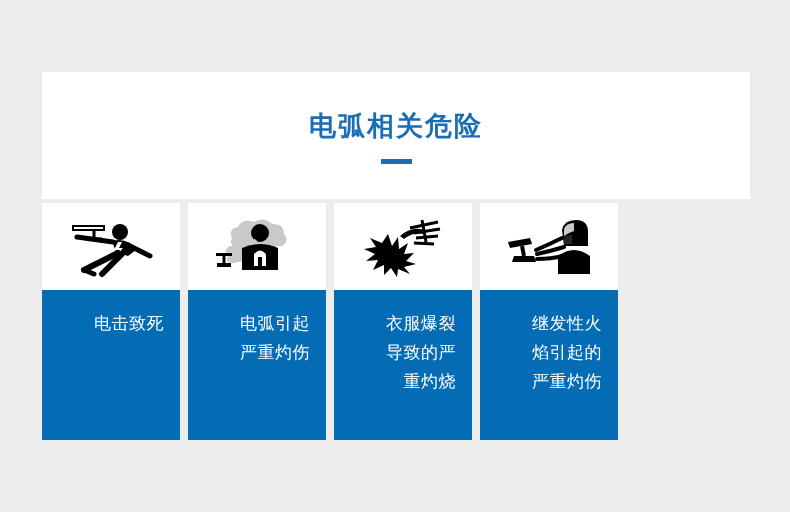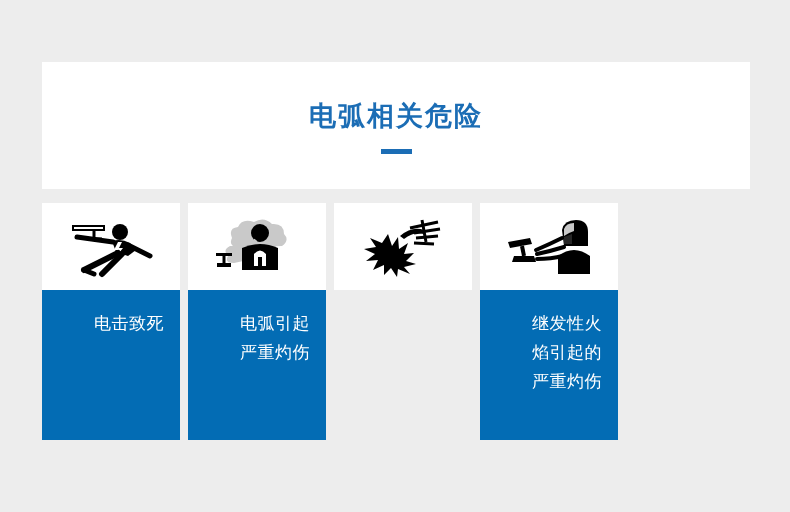--- a/index.html
+++ b/index.html
@@ -18,21 +18,21 @@
     position: relative;
     width: 790px;
     height: 512px;
     background: #ededed;
   }
 
   
   .header-band {
     position: absolute;
     left: 42px;
-    top: 62px;
+    top: 72px;
     width: 708px;
     height: 127px;
     background: #ffffff;
     display: flex;
     flex-direction: column;
     align-items: center;
     justify-content: center;
   }
 
   .header-title {
@@ -162,20 +162,21 @@
                    L10 22 L22 27 Z" fill="#000"></path>
 
           <path d="M40 20 Q52 10 64 14 L64 18 Q54 15 44 23 Z" fill="#000"></path>
           <path d="M50 12 L78 6" stroke="#000" stroke-width="3"></path>
           <path d="M54 17 L80 13" stroke="#000" stroke-width="3"></path>
           <path d="M56 22 L78 20" stroke="#000" stroke-width="3"></path>
           <path d="M54 27 L74 28" stroke="#000" stroke-width="3"></path>
           <path d="M62 4 L66 26" stroke="#000" stroke-width="3"></path>
         </svg>
       </div>
+      <div class="card-body">衣服爆裂<br>导致的严<br>重灼烧</div>
     </div>
 
 
     <div class="card">
       <div class="card-icon">
         <svg width="86" height="62" viewBox="0 0 86 62">
 
           <path d="M2 26 L24 22 L26 28 L4 32 Z" fill="#000"></path>
           <path d="M16 30 L18 40" stroke="#000" stroke-width="4"></path>
           <path d="M8 40 L28 40 L30 46 L6 46 Z" fill="#000"></path>

